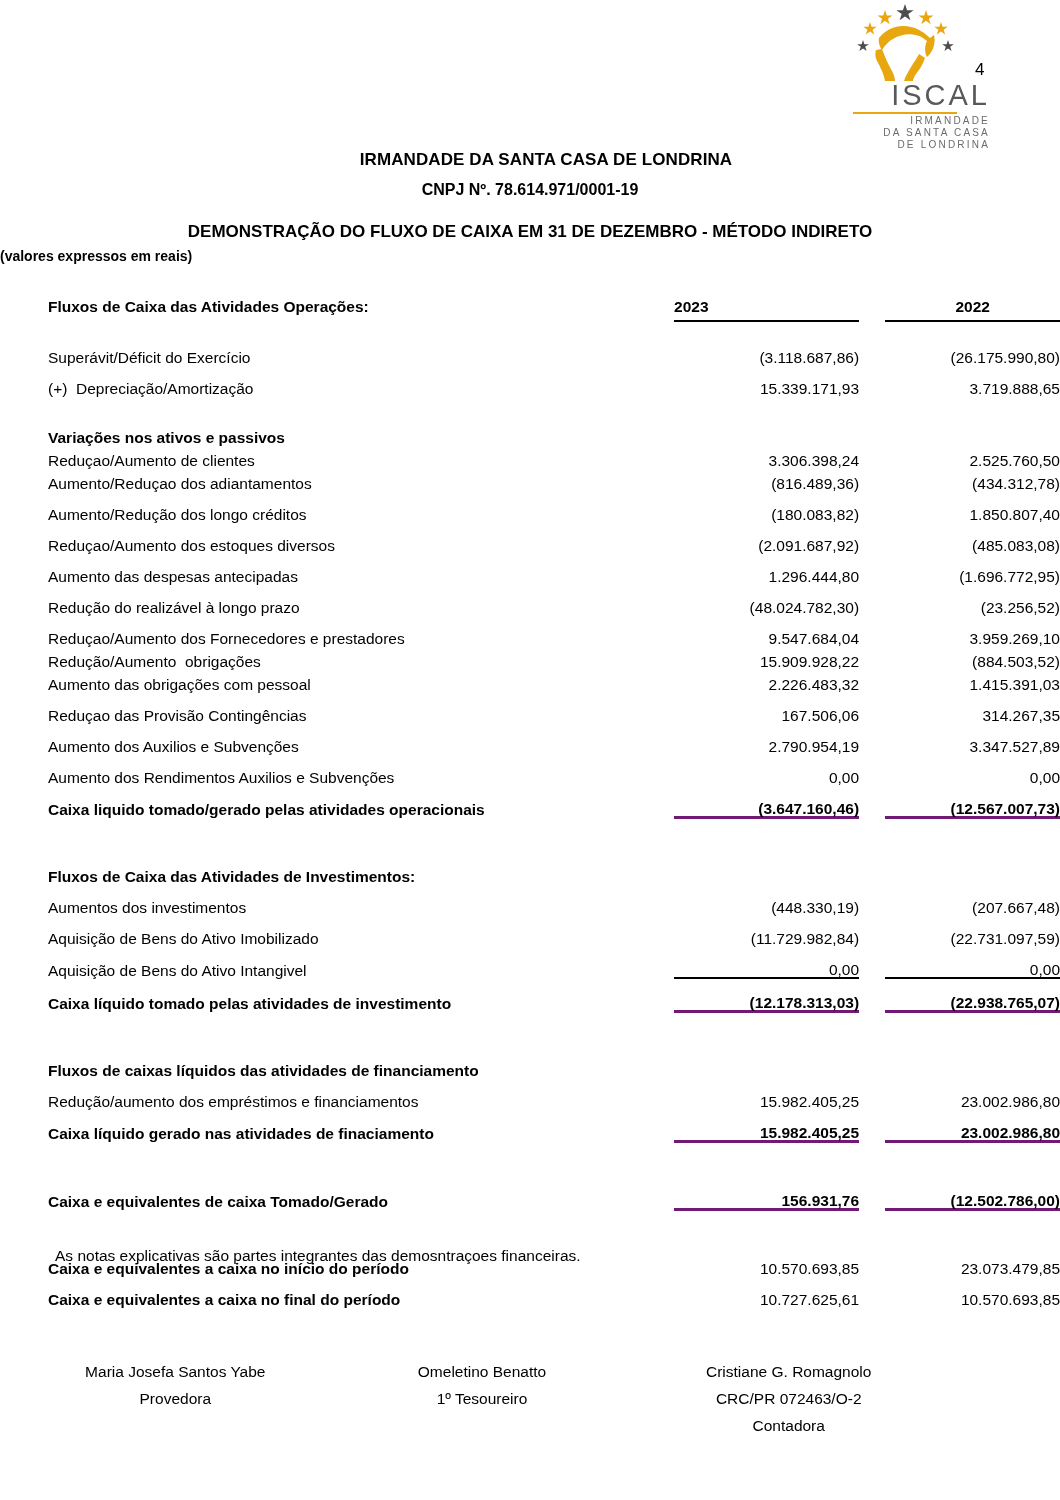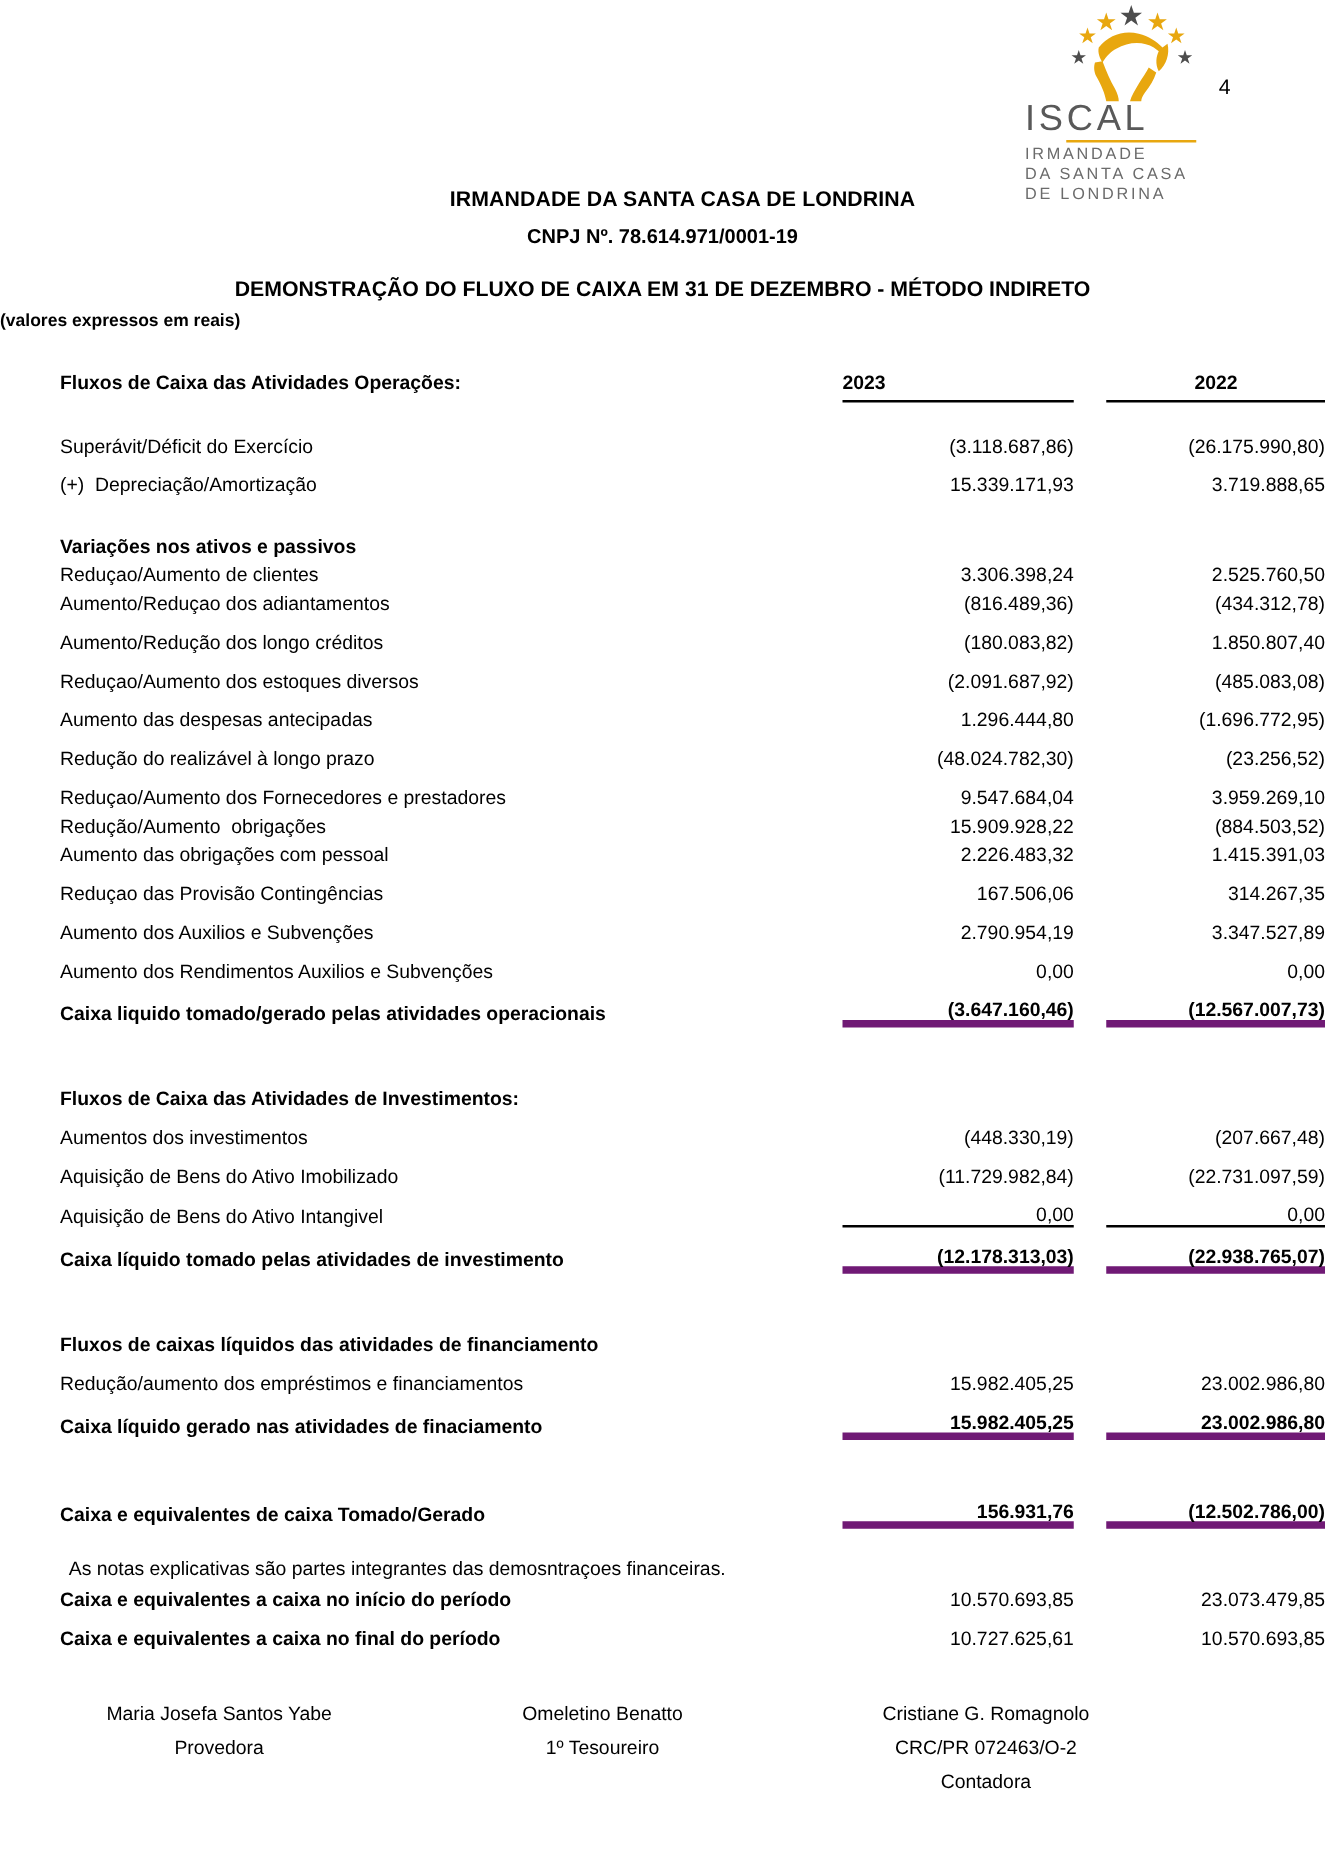--- a/index.html
+++ b/index.html
@@ -15,21 +15,21 @@
     position: relative;
     overflow: hidden;
   }
 
   
   .logo-block {
     position: absolute;
     top: 2px;
     left: 820px;
     width: 170px;
-    text-align: left;
+    text-align: right;
   }
   .logo-mark {
     width: 140px;
     height: 80px;
     margin: 0 auto;
     display: block;
   }
   .logo-wordmark {
     font-family: "Liberation Sans", sans-serif;
     font-size: 29px;
@@ -39,21 +39,21 @@
     margin-top: -1px;
     font-weight: 400;
   }
   .logo-rule {
     width: 104px;
     height: 2px;
     background: #e8a70f;
     margin: 2px auto 1px auto;
   }
   .logo-sub {
-    font-size: 13px;
+    font-size: 10px;
     letter-spacing: 2.2px;
     color: #6b6b6b;
     line-height: 1.22;
   }
   .page-number {
     position: absolute;
     top: 60px;
     left: 975px;
     font-size: 17px;
     color: #000;
@@ -112,21 +112,21 @@
   tr.r-head td { height: 31px; }
   tr.spacer td { height: 26px; }
   tr.spacer-lg td { height: 34px; }
 
   .bold { font-weight: bold; }
   .ind0 { padding-left: 28px; }
   .ind1 { padding-left: 36px; }
   .ind2 { padding-left: 40px; }
 
   
-  .ul-bottom { border-bottom: 6px solid #701a75; }
+  .ul-bottom { border-bottom: 3px solid #701a75; }
   .ul-top    { border-top: 2px solid #000; }
   td.pad-b   { padding-bottom: 3px; }
 
   
   tr.hdr-rule td.rule {
     height: 6px;
     border-bottom: 2px solid #000;
   }
   tr.after-rule td { height: 12px; }
 

